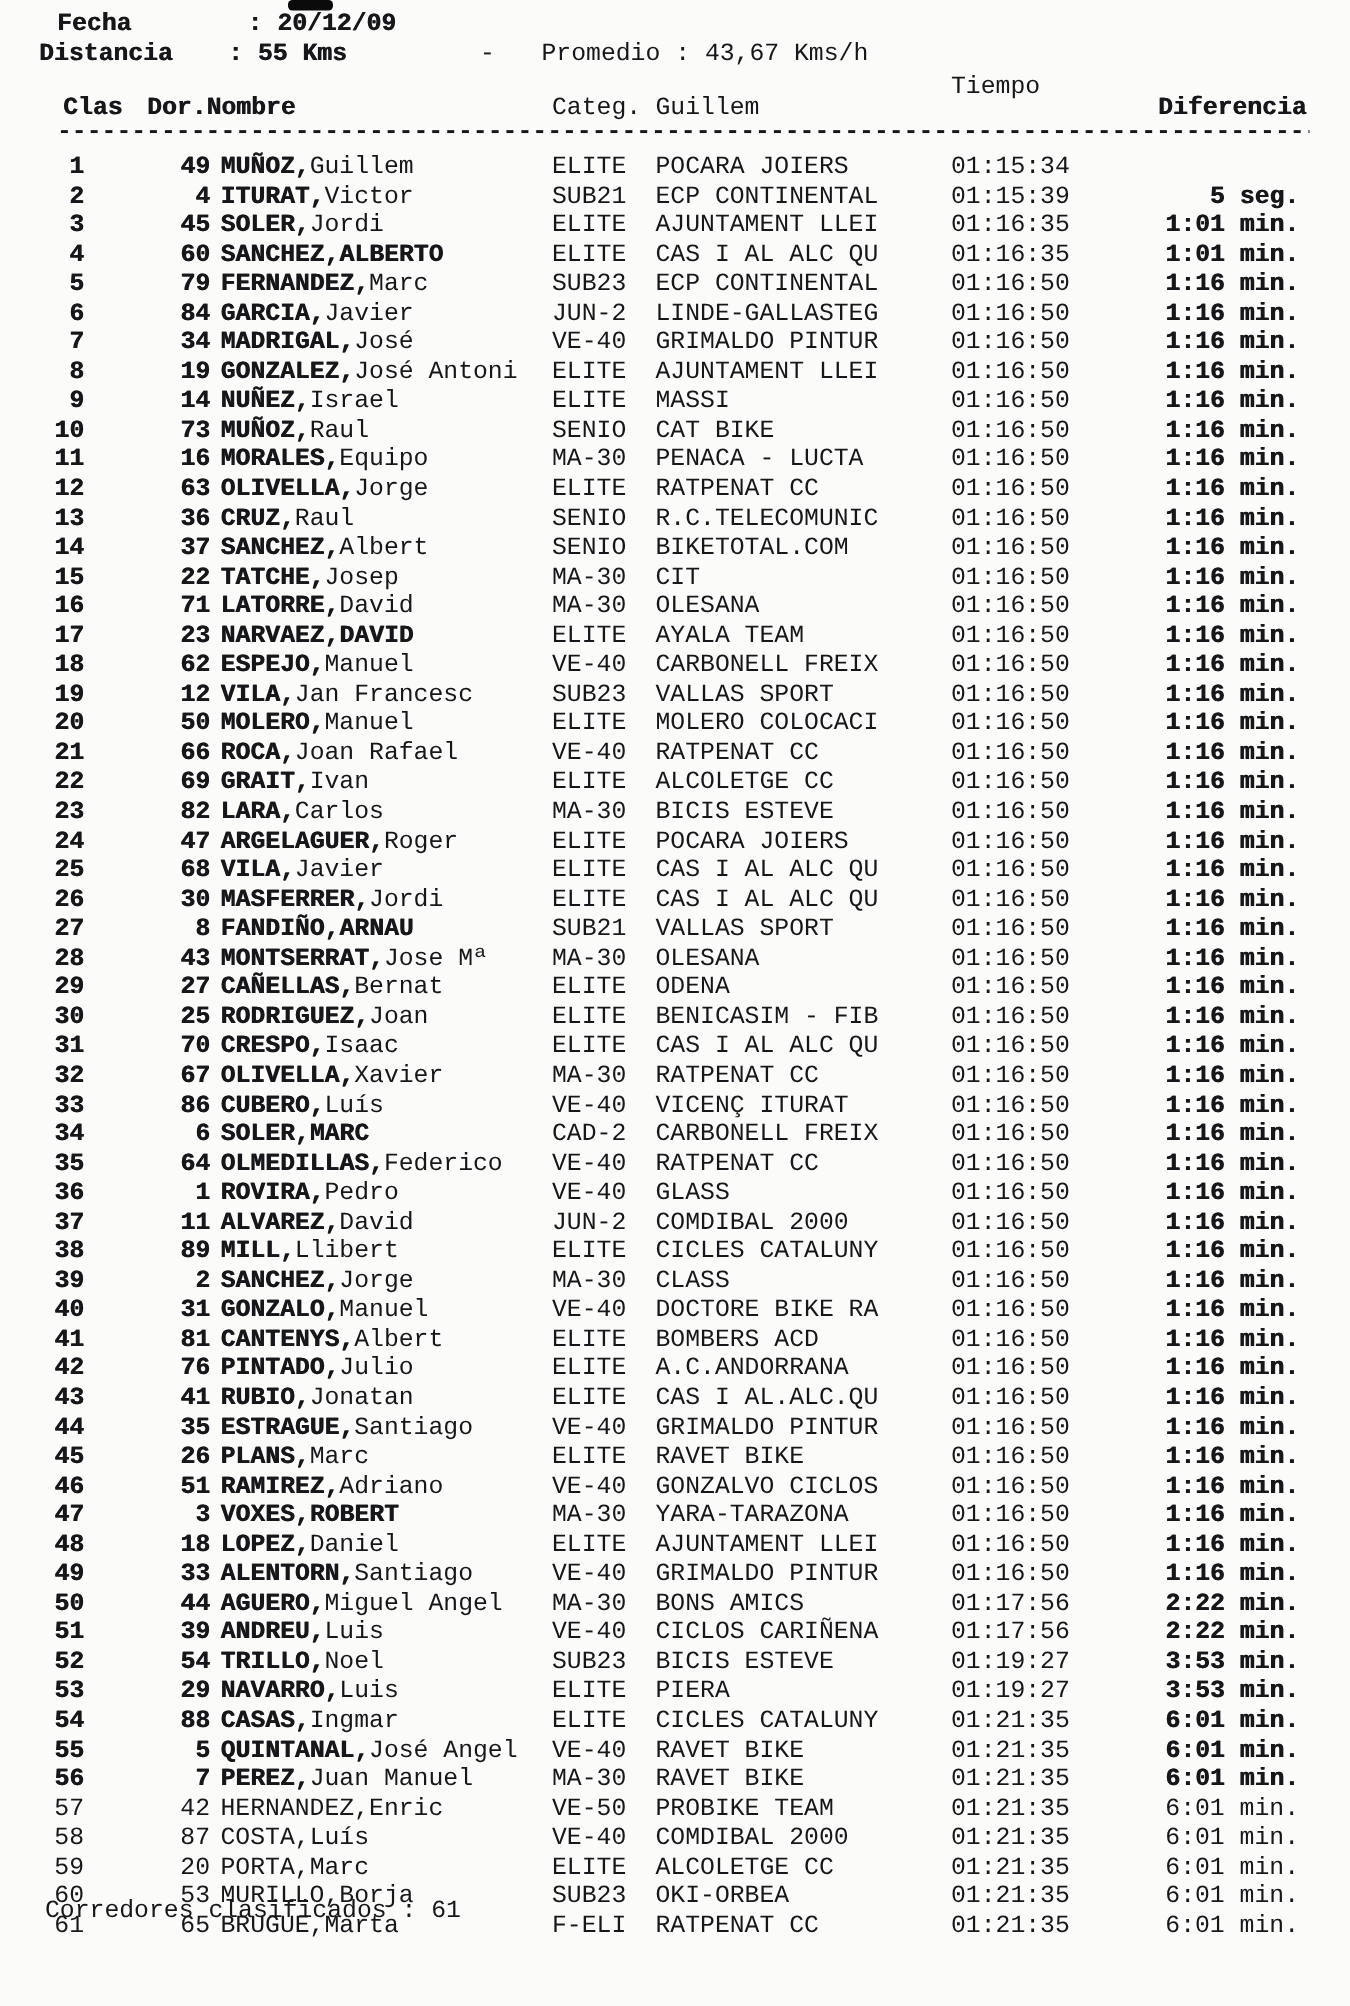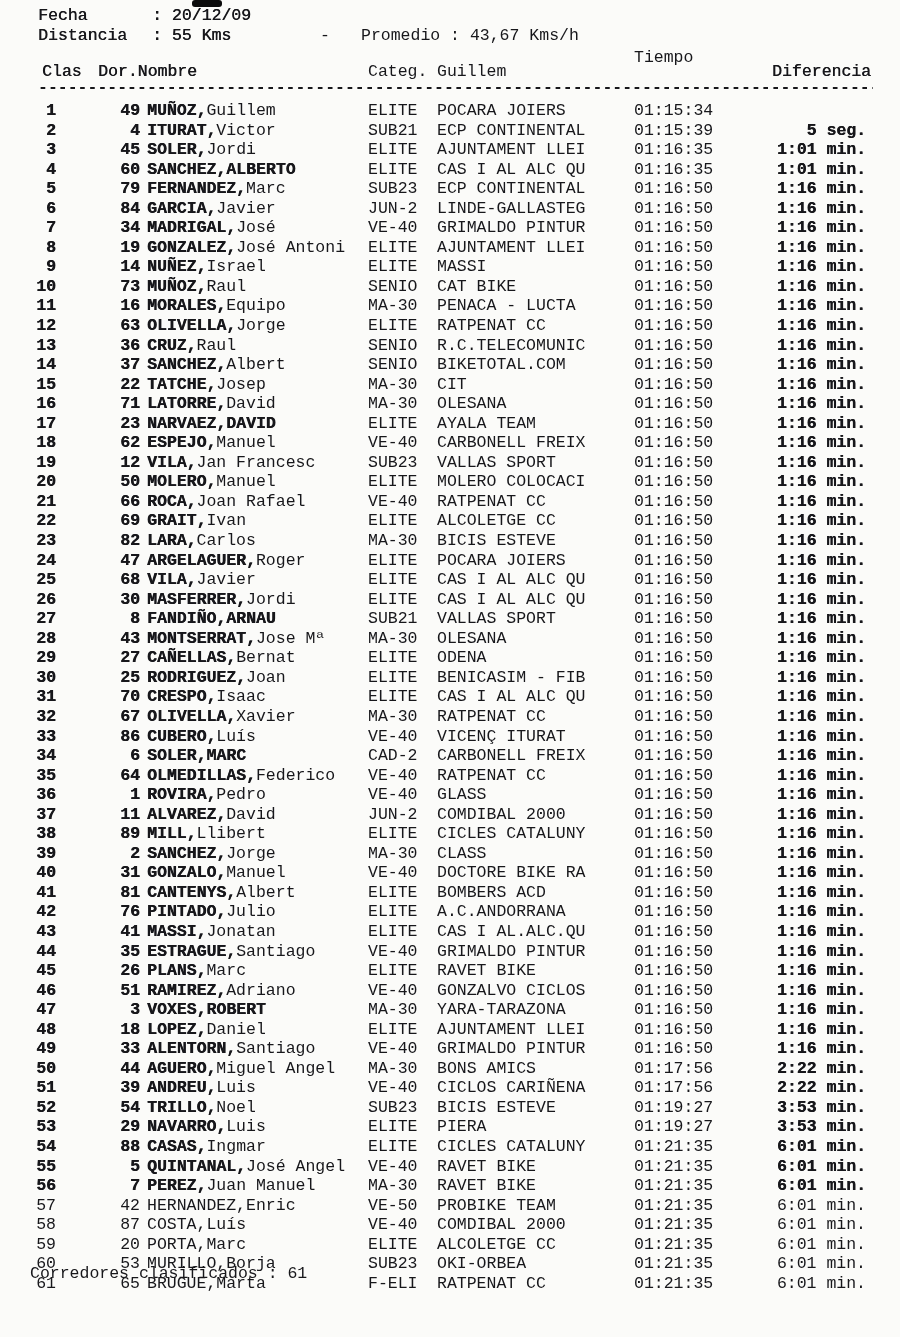--- a/index.html
+++ b/index.html
@@ -2,26 +2,26 @@
 <html><head>
 <meta charset="utf-8">
 <style>
   html,body{margin:0;padding:0}
   body{
     width:900px;height:1337px;position:relative;overflow:hidden;
     background:#fbfbf9;color:#17171b;
     font-family:"Liberation Mono","DejaVu Sans Mono",monospace;
   }
   .abs{position:absolute;white-space:pre;font-size:16.5px;line-height:20px}
-  .b{font-weight:400;text-shadow:.4px 0 0 currentColor}
+  .b{font-weight:700;text-shadow:.4px 0 0 currentColor}
   .artifact{position:absolute;left:192px;top:0;width:30px;height:7px;background:#0b0b0b;border-radius:3px}
   
   .fecha-label{left:38px;top:6px}
-  .fecha-value{left:152px;top:6px}
-  .dist-label{left:38px;top:26px}
+  .fecha-value{left:165px;top:6px}
+  .dist-label{left:26px;top:26px}
   .dist-value{left:152px;top:26px}
   .dash-sep{left:320px;top:26px}
   .promedio{left:361px;top:26px}
   
   .col-clas{left:42px;top:62px}
   .col-dor{left:98px;top:62px}
   .col-cat{left:368px;top:62px}
   .col-eq{left:437px;top:62px}
   .col-t{left:634px;top:48px}
   .col-dif{left:772px;top:62px}
@@ -445,21 +445,21 @@
       <span class="c-dif">1:16 min.</span>
       <span class="c-name"><span class="sur">PINTADO,</span><span class="giv">Julio</span></span>
     </div>
     <div class="row">
       <span class="c-clas">43</span>
       <span class="c-dor">41</span>
       <span class="c-cat">ELITE</span>
       <span class="c-eq">CAS I AL.ALC.QU</span>
       <span class="c-t">01:16:50</span>
       <span class="c-dif">1:16 min.</span>
-      <span class="c-name"><span class="sur">MASSI,</span><span class="giv">Jonatan</span></span>
+      <span class="c-name"><span class="sur">RUBIO,</span><span class="giv">Jonatan</span></span>
     </div>
     <div class="row">
       <span class="c-clas">44</span>
       <span class="c-dor">35</span>
       <span class="c-cat">VE-40</span>
       <span class="c-eq">GRIMALDO PINTUR</span>
       <span class="c-t">01:16:50</span>
       <span class="c-dif">1:16 min.</span>
       <span class="c-name"><span class="sur">ESTRAGUE,</span><span class="giv">Santiago</span></span>
     </div>

